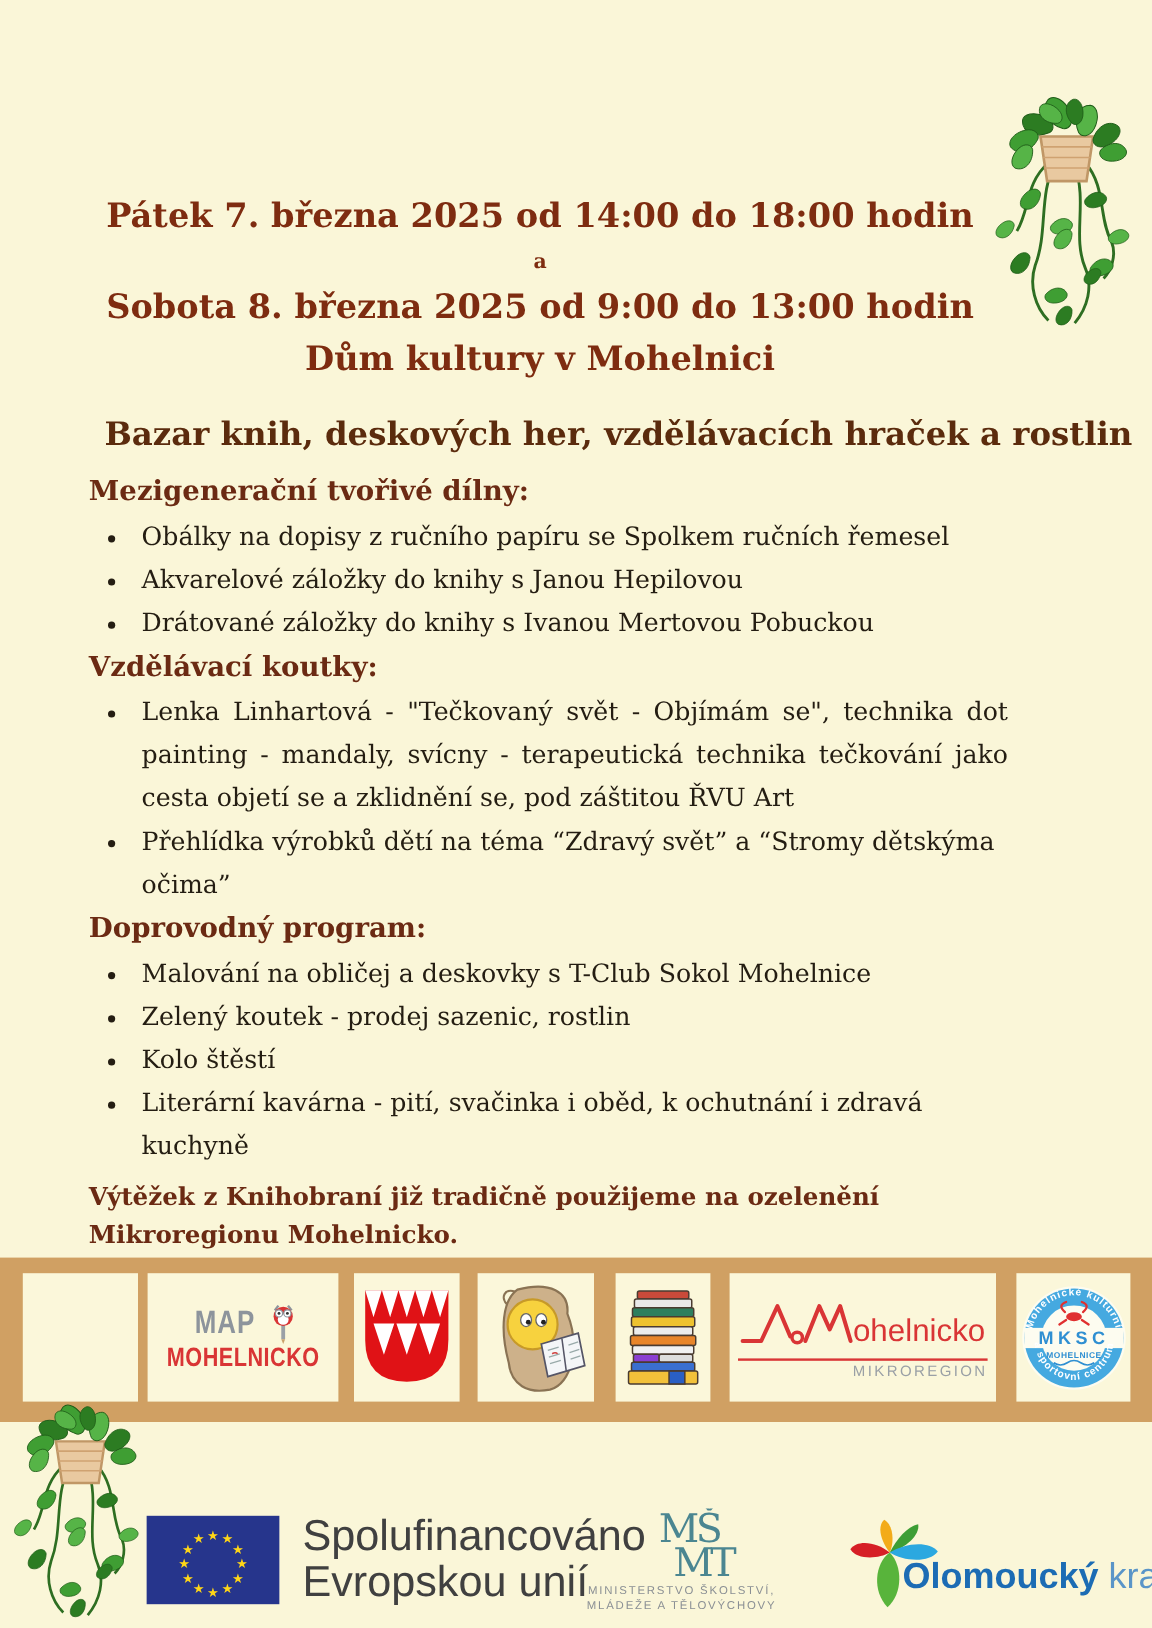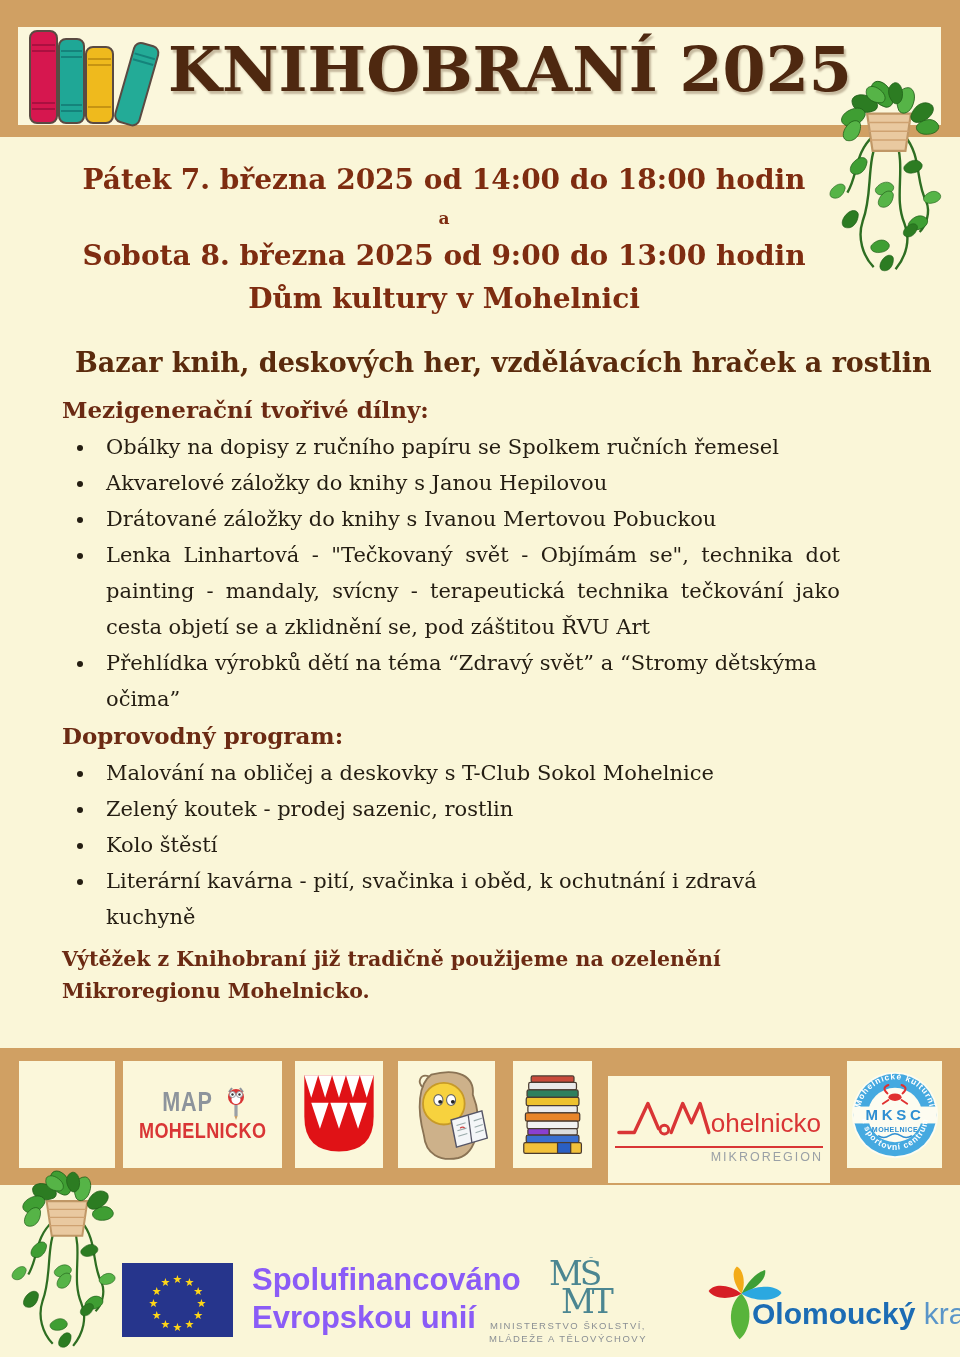--- a/index.html
+++ b/index.html
@@ -19,21 +19,21 @@
     position:absolute; left:150px; top:6px;
     font-size:62px; font-weight:bold; color:#4e2810; letter-spacing:0px;
     text-shadow:2px 3px 2px rgba(60,30,5,0.28); white-space:nowrap;
   }
   .plant { position:absolute; pointer-events:none; z-index:30; }
   .plant-top { left:823px; top:48px; width:132px; height:230px; }
   .plant-bottom { left:4px; top:1140px; width:126px; height:214px; }
   .vine { stroke:#2e6e22; stroke-width:2.2; fill:none; }
 
   
-  .content { position:absolute; top:137px; left:0; width:888px; }
+  .content { position:absolute; top:137px; left:0; width:888px;padding-left:12px; }
   .schedule { margin-top:22px; text-align:center; color:#7e2c10; font-weight:bold; }
   .date { font-size:28px; line-height:42px; }
   .conj { font-size:17px; line-height:26px; margin:4px 0 4px; }
   .venue { line-height:44px; }
   .headline {
     margin:20px 13px 0; padding-left:62px;
     font-size:27px; line-height:44px; font-weight:bold; color:#5b2b0d; white-space:nowrap;
   }
   .sections { margin-top:8px; padding:0 48px 0 62px; }
   .sections h3 { font-size:23px; line-height:34px; margin:2px 0; color:#6b2a13; font-weight:bold; }
@@ -48,40 +48,40 @@
 
   
   .logo-strip { position:absolute; top:1048px; left:0; width:960px; height:137px; background:#d0a063; }
   .card { position:absolute; top:13px; height:107px; background:#fbf7da;
           display:flex; align-items:center; justify-content:center; overflow:hidden; }
   .card-plant { left:19px; width:96px; }
   .card-map   { left:123px; width:159px; flex-direction:column; }
   .card-shield{ left:295px; width:88px; }
   .card-face  { left:398px; width:97px; }
   .card-books { left:513px; width:79px; }
-  .card-mik   { left:608px; width:222px; flex-direction:column;margin-top:15px; }
+  .card-mik   { left:608px; width:222px; flex-direction:column; }
   .card-mksc  { left:847px; width:95px; }
 
   .map-row { display:flex; align-items:center; gap:4px; }
   .map-top { font-family:"Liberation Sans", sans-serif; font-weight:bold; font-size:27px;
              color:#8d949c; display:inline-block; transform:scaleX(0.8); letter-spacing:1px; }
   .map-bottom { font-family:"Liberation Sans", sans-serif; font-weight:bold; font-size:22px;
              color:#d93535; display:inline-block; transform:scaleX(0.82); letter-spacing:0.5px; margin-top:-2px; }
 
   .mik-wrap { width:208px; font-family:"Liberation Sans", sans-serif; }
   .mik-rule { border-top:2px solid #d93535; margin:1px 0 2px; }
   .mik-sub { text-align:right; color:#9aa0a6; font-size:12.5px; letter-spacing:2px; }
 
   
   .funding { position:absolute; top:1247px; left:0; width:960px; height:110px; background:#faf6d8; }
   .eu-flag { position:absolute; left:122px; top:16px; width:111px; height:74px; }
   .eu-text {
     position:absolute; left:252px; top:14px;
-    font-family:"Liberation Sans", sans-serif; font-weight:bold;
-    font-size:31px; line-height:38px; color:#8b5cf6;
+    font-family:"Liberation Sans", sans-serif; font-weight:normal;
+    font-size:36px; line-height:38px; color:#404040;
   }
   .msmt-mono { position:absolute; left:535px; top:10px; width:82px; height:60px; }
   .msmt-caption {
     position:absolute; left:468px; top:72px; width:200px; text-align:center;
     font-family:"Liberation Sans", sans-serif; font-size:9.5px; line-height:13px;
     letter-spacing:1.5px; color:#8a8f94;
   }
   .olk-petals { position:absolute; left:700px; top:14px; width:92px; height:82px; }
   .olk-text {
     position:absolute; left:752px; top:50px; white-space:nowrap;
@@ -125,37 +125,20 @@
       <use href="#leaf-sym" transform="translate(53 50) rotate(-115) scale(0.85)" fill="#56b447"></use>
       <use href="#leaf-sym" transform="translate(64 50) rotate(-65) scale(0.85)" fill="#2c7c22"></use>
       <use href="#leaf-sym" transform="translate(34 70) rotate(155) scale(0.9)" fill="#56b447"></use>
       <use href="#leaf-sym" transform="translate(86 70) rotate(25) scale(0.9)" fill="#3f9e33"></use>
     </symbol>
   </defs>
 </svg>
 
 <div class="poster">
 
-  <header class="banner">
-    <div class="banner-inner">
-      <svg class="books-icon-svg" viewBox="0 0 172 100">
-        <rect x="6" y="4" width="27" height="92" rx="7" fill="#d6174f" stroke="#5a4a42" stroke-width="2"></rect>
-        <path d="M8 18 H31 M8 24 H31 M8 76 H31 M8 82 H31" stroke="#aa1040" stroke-width="2" fill="none"></path>
-        <rect x="35" y="12" width="25" height="84" rx="7" fill="#1fa796" stroke="#5a4a42" stroke-width="2"></rect>
-        <path d="M37 24 H58 M37 30 H58 M37 78 H58 M37 84 H58" stroke="#15837b" stroke-width="2" fill="none"></path>
-        <rect x="62" y="20" width="27" height="76" rx="7" fill="#efba1d" stroke="#5a4a42" stroke-width="2"></rect>
-        <path d="M64 32 H87 M64 38 H87 M64 80 H87" stroke="#c69412" stroke-width="2" fill="none"></path>
-        <g transform="rotate(16 112 58)">
-          <rect x="100" y="16" width="25" height="82" rx="7" fill="#23ab97" stroke="#5a4a42" stroke-width="2"></rect>
-          <path d="M102 28 H123 M102 34 H123" stroke="#15837b" stroke-width="2" fill="none"></path>
-        </g>
-      </svg>
-      <h1 class="title">KNIHOBRANÍ 2025</h1>
-    </div>
-  </header>
 
   <svg class="plant plant-top">
       <use href="#plant-sym"></use>
     </svg>
 
   <main class="content">
     <div class="schedule">
       <div class="date">Pátek 7. března 2025 od 14:00 do 18:00 hodin</div>
       <div class="conj">a</div>
       <div class="date">Sobota 8. března 2025 od 9:00 do 13:00 hodin</div>
@@ -167,20 +150,21 @@
     <div class="sections">
       <section>
         <h3>Mezigenerační tvořivé dílny:</h3>
         <ul>
           <li>Obálky na dopisy z ručního papíru se Spolkem ručních řemesel</li>
           <li>Akvarelové záložky do knihy s Janou Hepilovou</li>
           <li>Drátované záložky do knihy s Ivanou Mertovou Pobuckou</li>
         </ul>
       </section>
       <section>
+        <h3>Vzdělávací koutky:</h3>
       </section>
       <section>
         <ul>
           <li class="justify">Lenka Linhartová - "Tečkovaný svět - Objímám se", technika dot painting - mandaly, svícny - terapeutická technika tečkování jako cesta objetí se a zklidnění se, pod záštitou ŘVU Art</li>
           <li>Přehlídka výrobků dětí na téma “Zdravý svět” a “Stromy dětskýma očima”</li>
         </ul>
       </section>
       <section>
         <h3>Doprovodný program:</h3>
         <ul>

